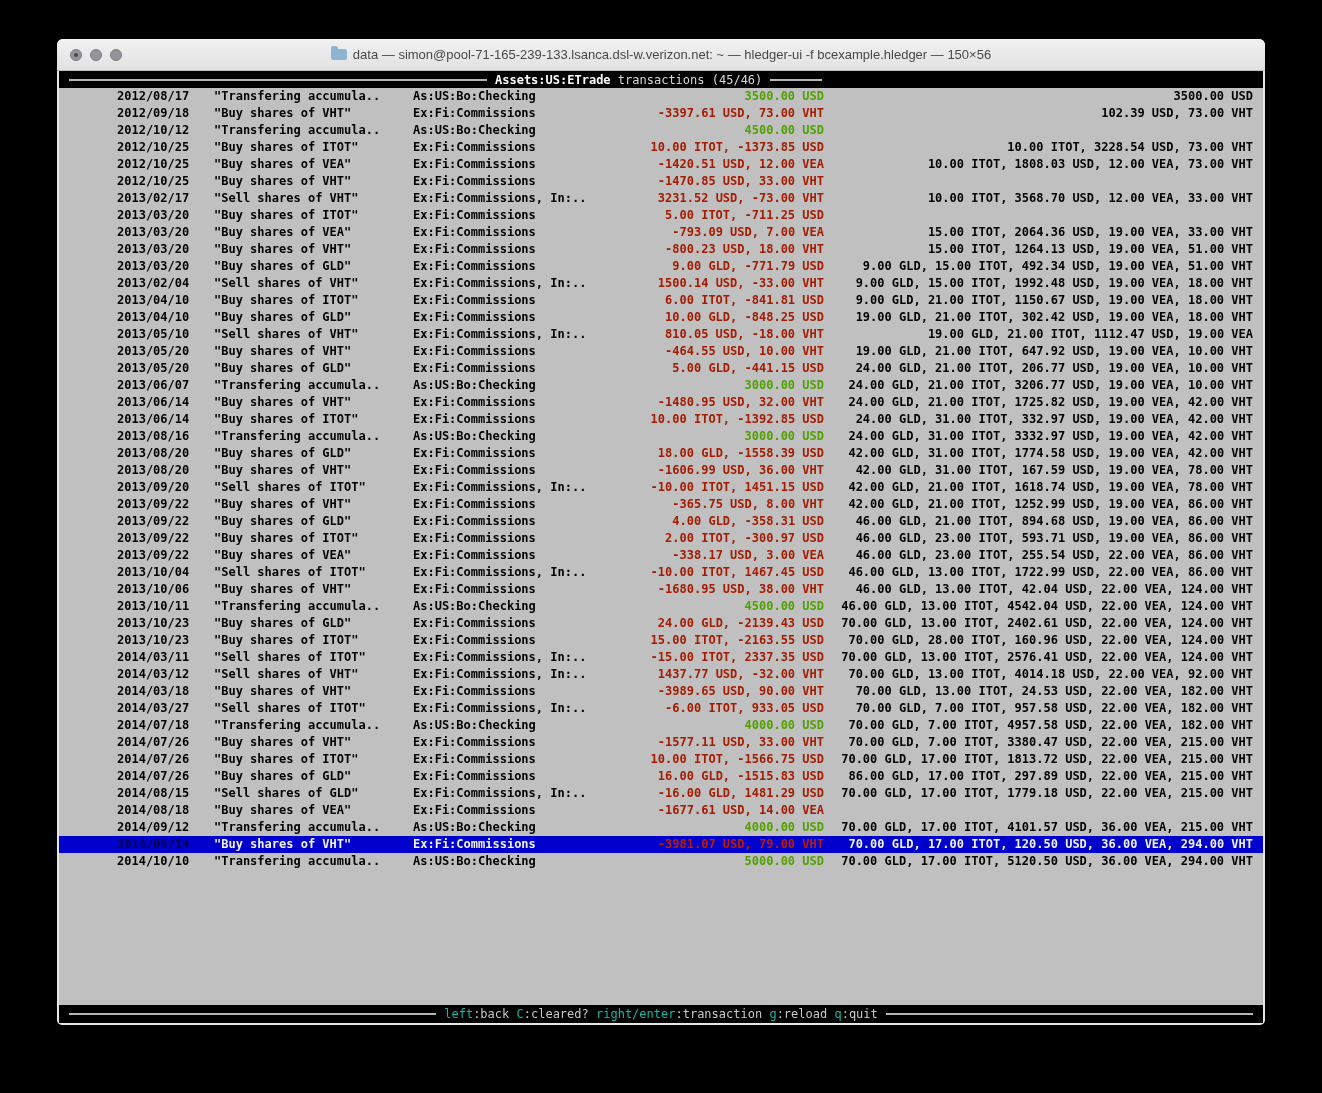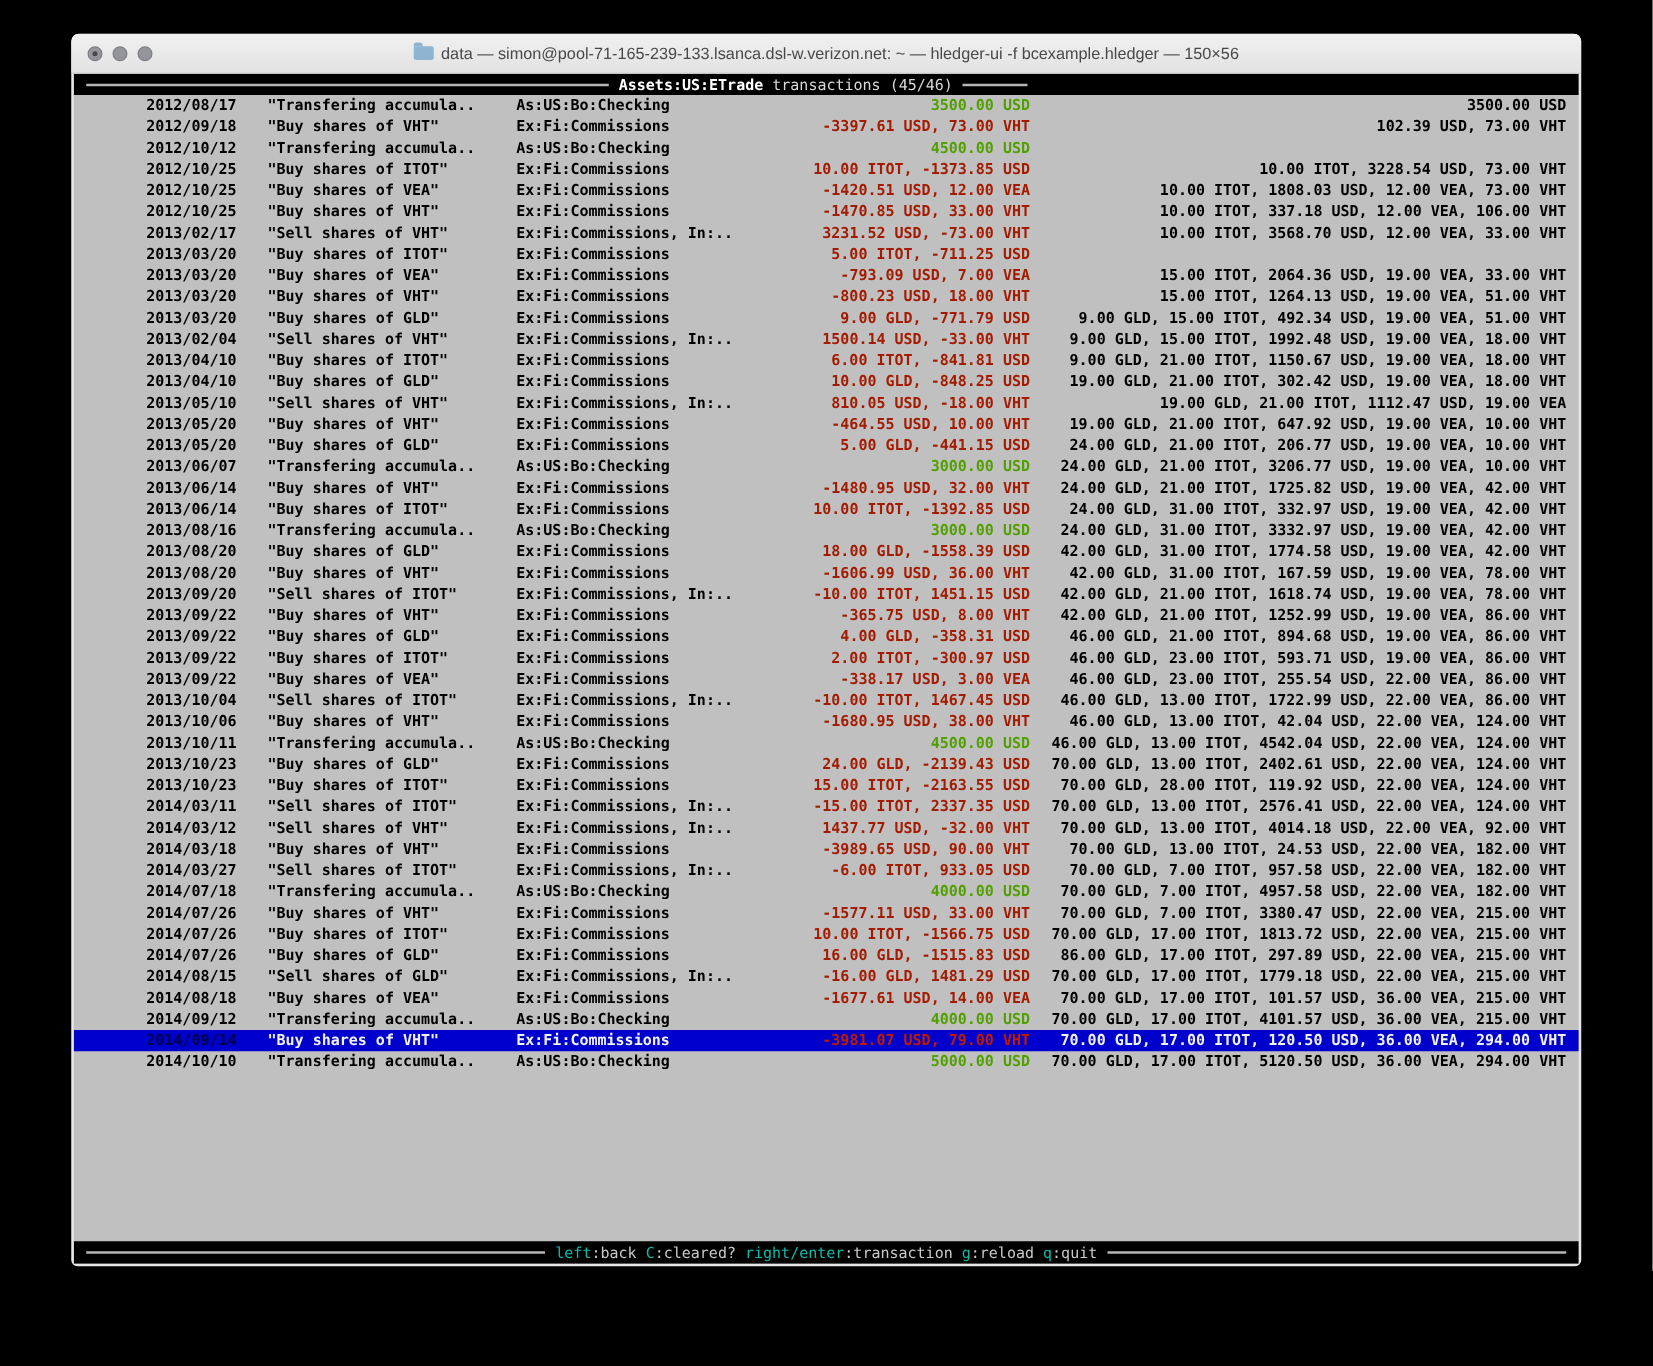--- a/index.html
+++ b/index.html
@@ -1,19 +1,19 @@
 <!DOCTYPE html>
 <html style="--terminal-bg: #c0c0c0; --selection-bg: #0000cc; --negative: #a31b00; --positive: #52a000;"><head>
 <meta charset="utf-8">
 <style>
   html,body{margin:0;padding:0;}
   .stage{position:relative;width:1322px;height:1093px;background:#000;overflow:hidden;}
 
   
-  .window{position:absolute;left:57px;top:27px;width:1208px;background:#e7e7e7;
+  .window{position:absolute;left:57px;top:39px;width:1208px;background:#e7e7e7;
           padding:0 2px 2px 2px;border-radius:6px 6px 5px 5px;box-sizing:border-box;}
   .titlebar{height:31px;margin:0 -2px;background:linear-gradient(#f1f1f1,#e2e2e2);
             border-bottom:1px solid #bdbdbd;border-radius:6px 6px 0 0;position:relative;
             display:flex;align-items:center;justify-content:center;}
   .lights{position:absolute;left:13px;top:50%;transform:translateY(-50%);display:flex;gap:8px;}
   .light{width:12px;height:12px;border-radius:50%;background:#94949b;border:1px solid #7e7e85;
          box-sizing:border-box;display:flex;align-items:center;justify-content:center;}
   .light .dot{width:4px;height:4px;border-radius:50%;background:#46464c;}
   .title-wrap{display:flex;align-items:center;gap:6px;
               font:13px "Liberation Sans",sans-serif;color:#484848;}
@@ -116,21 +116,20 @@
             <span class="c col-desc">"Buy shares of VEA"</span>
             <span class="c col-acct">Ex:Fi:Commissions</span>
             <span class="c col-amt red">-1420.51 USD, 12.00 VEA</span>
             <span class="c col-bal">10.00 ITOT, 1808.03 USD, 12.00 VEA, 73.00 VHT</span>
           </div>
           <div class="row">
             <span class="c col-date">2012/10/25</span>
             <span class="c col-desc">"Buy shares of VHT"</span>
             <span class="c col-acct">Ex:Fi:Commissions</span>
             <span class="c col-amt red">-1470.85 USD, 33.00 VHT</span>
-            <span class="c col-bal">10.00 ITOT, 337.18 USD, 12.00 VEA, 106.00 VHT</span>
           </div>
           <div class="row">
             <span class="c col-date">2013/02/17</span>
             <span class="c col-desc">"Sell shares of VHT"</span>
             <span class="c col-acct">Ex:Fi:Commissions, In:..</span>
             <span class="c col-amt red">3231.52 USD, -73.00 VHT</span>
             <span class="c col-bal">10.00 ITOT, 3568.70 USD, 12.00 VEA, 33.00 VHT</span>
           </div>
           <div class="row">
             <span class="c col-date">2013/03/20</span>
@@ -304,21 +303,21 @@
             <span class="c col-desc">"Buy shares of GLD"</span>
             <span class="c col-acct">Ex:Fi:Commissions</span>
             <span class="c col-amt red">24.00 GLD, -2139.43 USD</span>
             <span class="c col-bal">70.00 GLD, 13.00 ITOT, 2402.61 USD, 22.00 VEA, 124.00 VHT</span>
           </div>
           <div class="row">
             <span class="c col-date">2013/10/23</span>
             <span class="c col-desc">"Buy shares of ITOT"</span>
             <span class="c col-acct">Ex:Fi:Commissions</span>
             <span class="c col-amt red">15.00 ITOT, -2163.55 USD</span>
-            <span class="c col-bal">70.00 GLD, 28.00 ITOT, 119.92 USD, 22.00 VEA, 124.00 VHT</span>
+            <span class="c col-bal">70.00 GLD, 28.00 ITOT, 160.96 USD, 22.00 VEA, 124.00 VHT</span>
           </div>
           <div class="row">
             <span class="c col-date">2014/03/11</span>
             <span class="c col-desc">"Sell shares of ITOT"</span>
             <span class="c col-acct">Ex:Fi:Commissions, In:..</span>
             <span class="c col-amt red">-15.00 ITOT, 2337.35 USD</span>
             <span class="c col-bal">70.00 GLD, 13.00 ITOT, 2576.41 USD, 22.00 VEA, 124.00 VHT</span>
           </div>
           <div class="row">
             <span class="c col-date">2014/03/12</span>
@@ -374,21 +373,20 @@
             <span class="c col-desc">"Sell shares of GLD"</span>
             <span class="c col-acct">Ex:Fi:Commissions, In:..</span>
             <span class="c col-amt red">-16.00 GLD, 1481.29 USD</span>
             <span class="c col-bal">70.00 GLD, 17.00 ITOT, 1779.18 USD, 22.00 VEA, 215.00 VHT</span>
           </div>
           <div class="row">
             <span class="c col-date">2014/08/18</span>
             <span class="c col-desc">"Buy shares of VEA"</span>
             <span class="c col-acct">Ex:Fi:Commissions</span>
             <span class="c col-amt red">-1677.61 USD, 14.00 VEA</span>
-            <span class="c col-bal">70.00 GLD, 17.00 ITOT, 101.57 USD, 36.00 VEA, 215.00 VHT</span>
           </div>
           <div class="row">
             <span class="c col-date">2014/09/12</span>
             <span class="c col-desc">"Transfering accumula..</span>
             <span class="c col-acct">As:US:Bo:Checking</span>
             <span class="c col-amt green">4000.00 USD</span>
             <span class="c col-bal">70.00 GLD, 17.00 ITOT, 4101.57 USD, 36.00 VEA, 215.00 VHT</span>
           </div>
           <div class="row sel">
             <span class="c col-date">2014/09/14</span>

